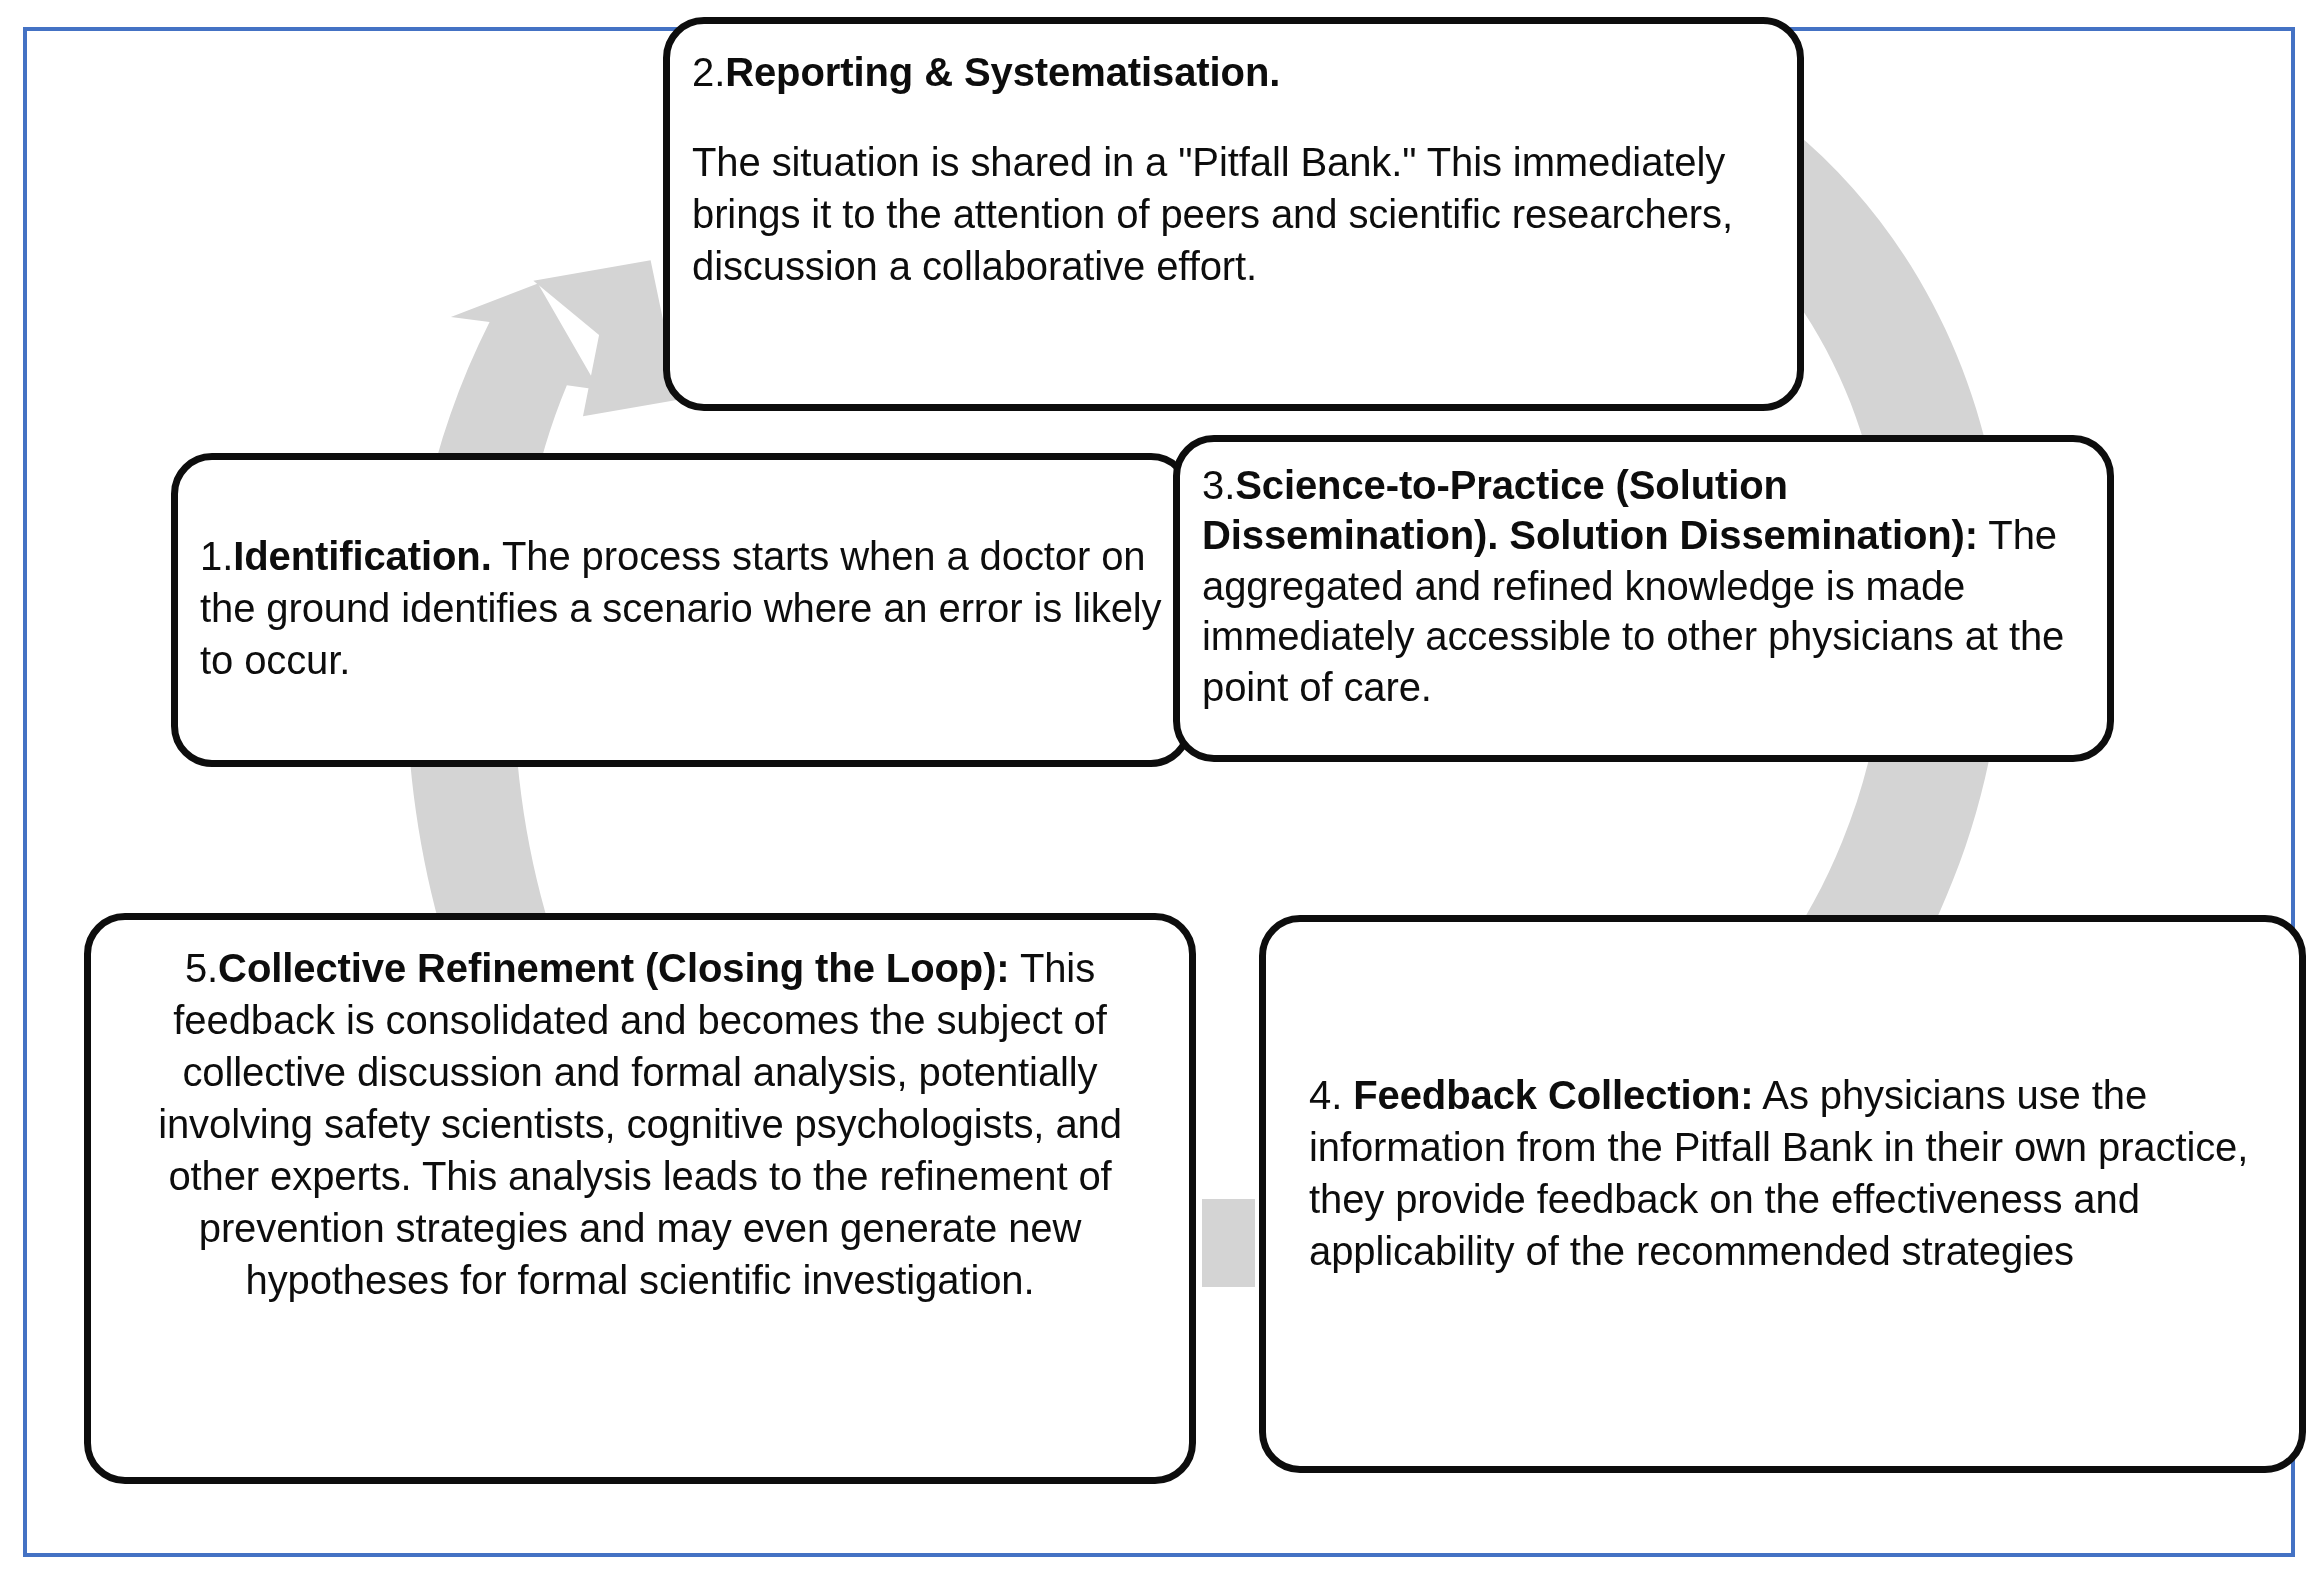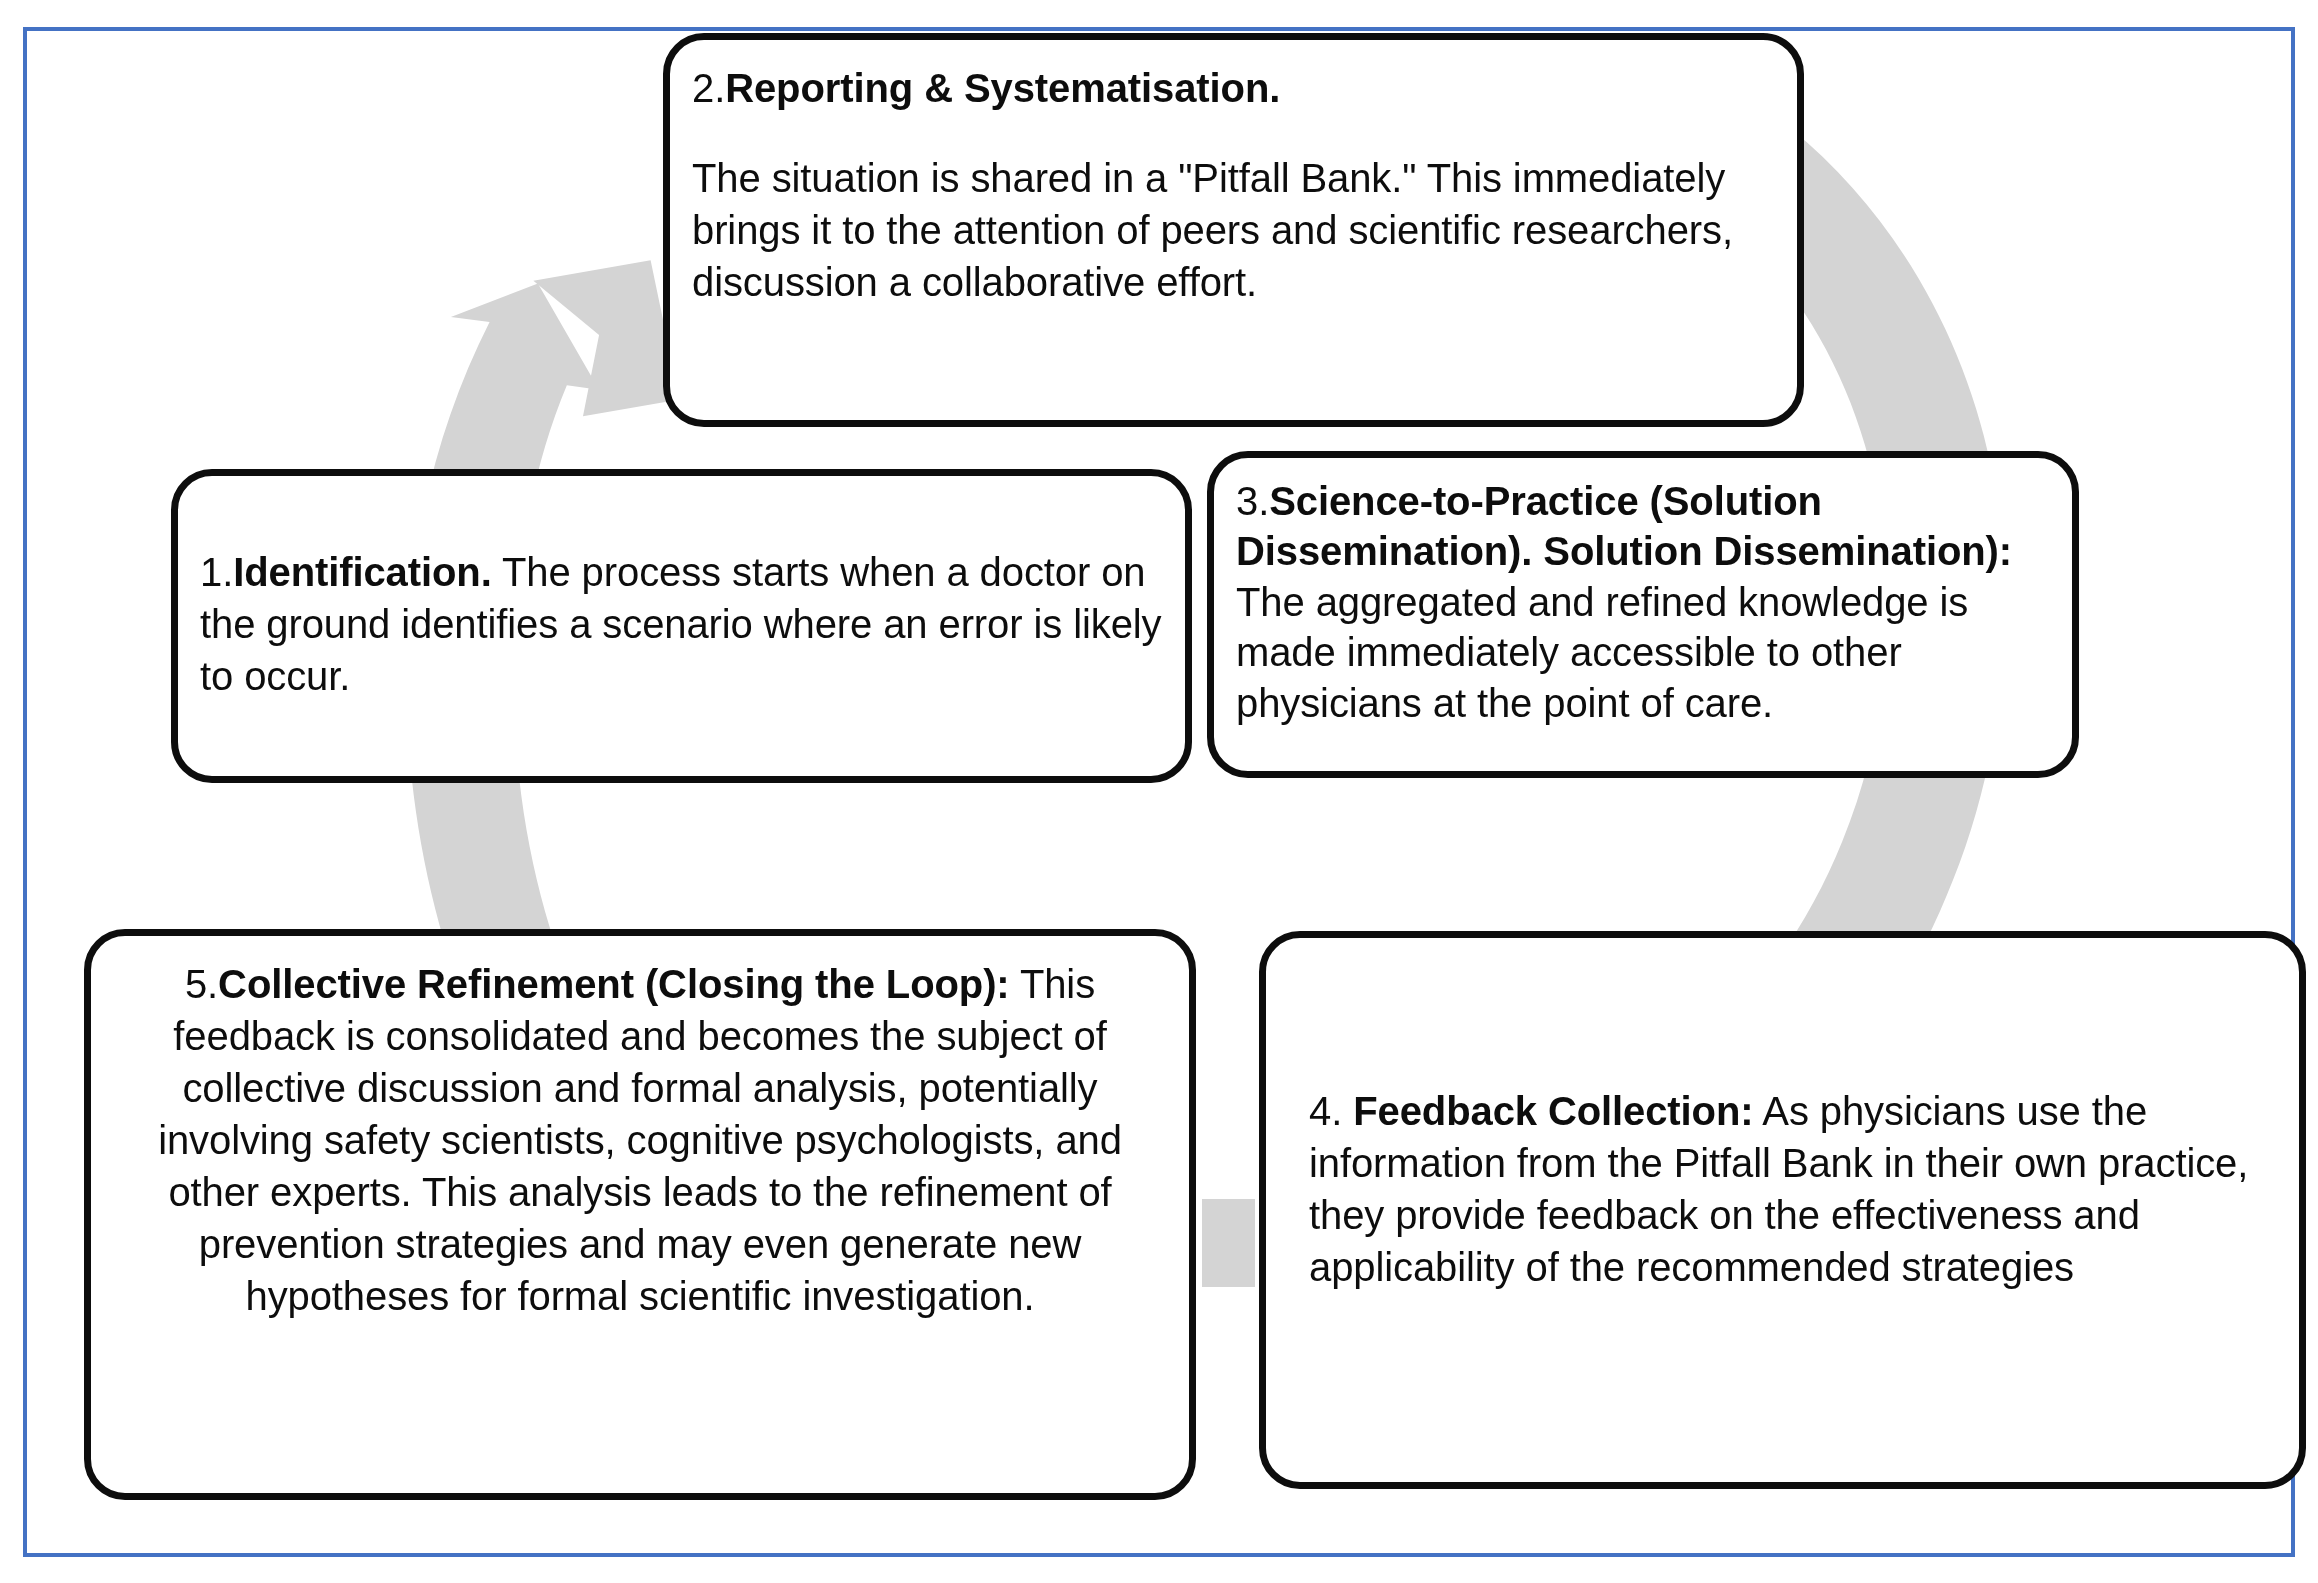--- a/index.html
+++ b/index.html
@@ -24,21 +24,20 @@
   .ring-layer{position:absolute;left:0;top:0;width:2319px;height:1584px;}
 
   
   .box{
     position:absolute;
     background:#ffffff;
     border:7px solid #0d0d0d;
     border-radius:41px;
     box-sizing:border-box;
     padding:0;
-    margin-top:16px;
   }
   .box .inner{
     position:absolute;
     left:0;right:0;
     padding:0 22px;
   }
   .box p{
     margin:0;
     color:#0d0d0d;
     font-size:40px;
@@ -49,21 +48,21 @@
   .box p + p{margin-top:0.95em;}
   .box b{font-weight:700;}
 
   
   #box2{left:663px;top:16.7px;width:1141px;height:394px;}
   #box2 .inner{top:22px;}
 
   #box1{left:171px;top:453px;width:1021px;height:314px;}
   #box1 .inner{top:70px;}
 
-  #box3{left:1207px;top:435px;width:872px;height:327px;}
+  #box3{left:1173px;top:435px;width:941px;height:327px;}
   #box3 .inner{top:18px;}
   #box3 p{line-height:1.26;}
 
   #box5{left:84px;top:913px;width:1112px;height:571px;}
   #box5 .inner{top:22px;}
   #box5 p{line-height:1.30;text-align:center;}
 
   #box4{left:1259px;top:915px;width:1047px;height:558px;}
   #box4 .inner{top:147px;padding-left:43px;}
 

